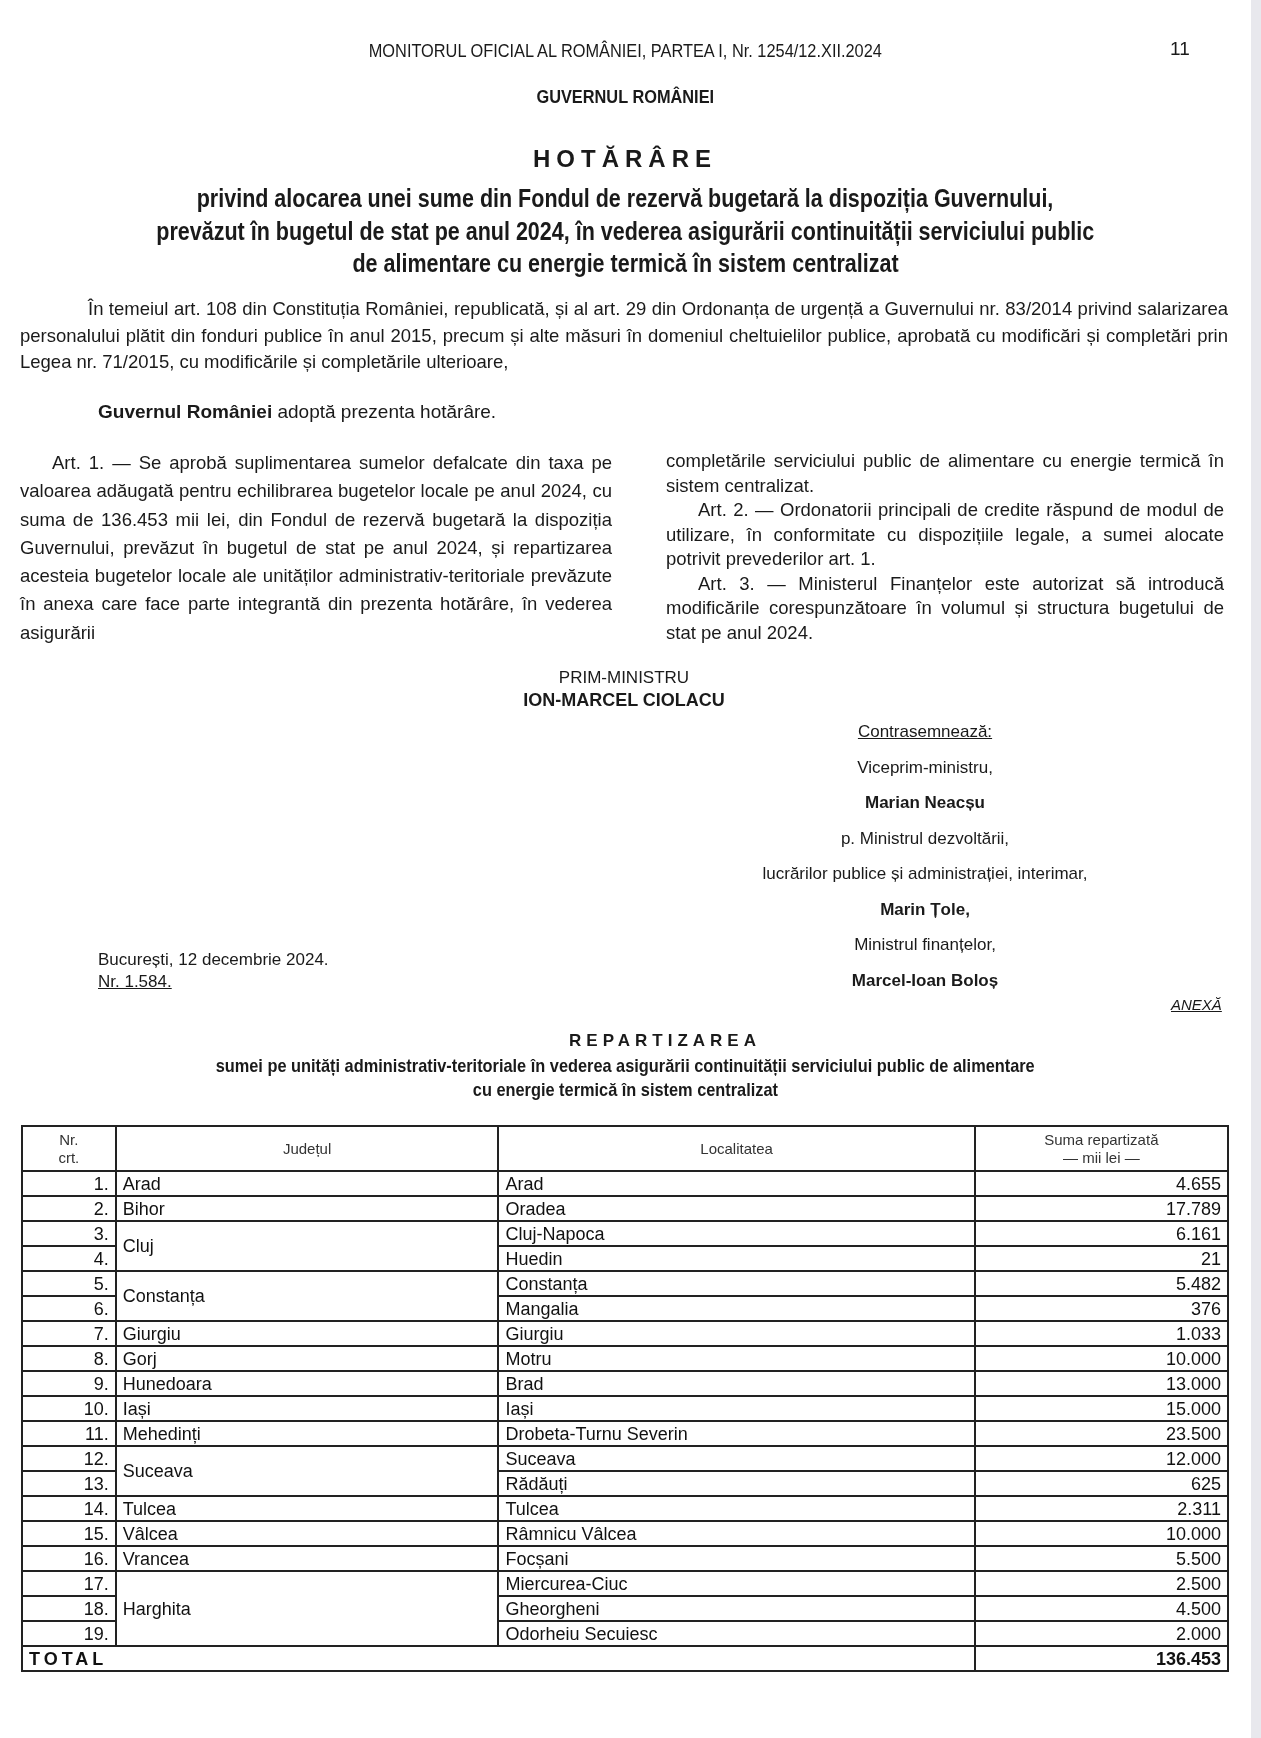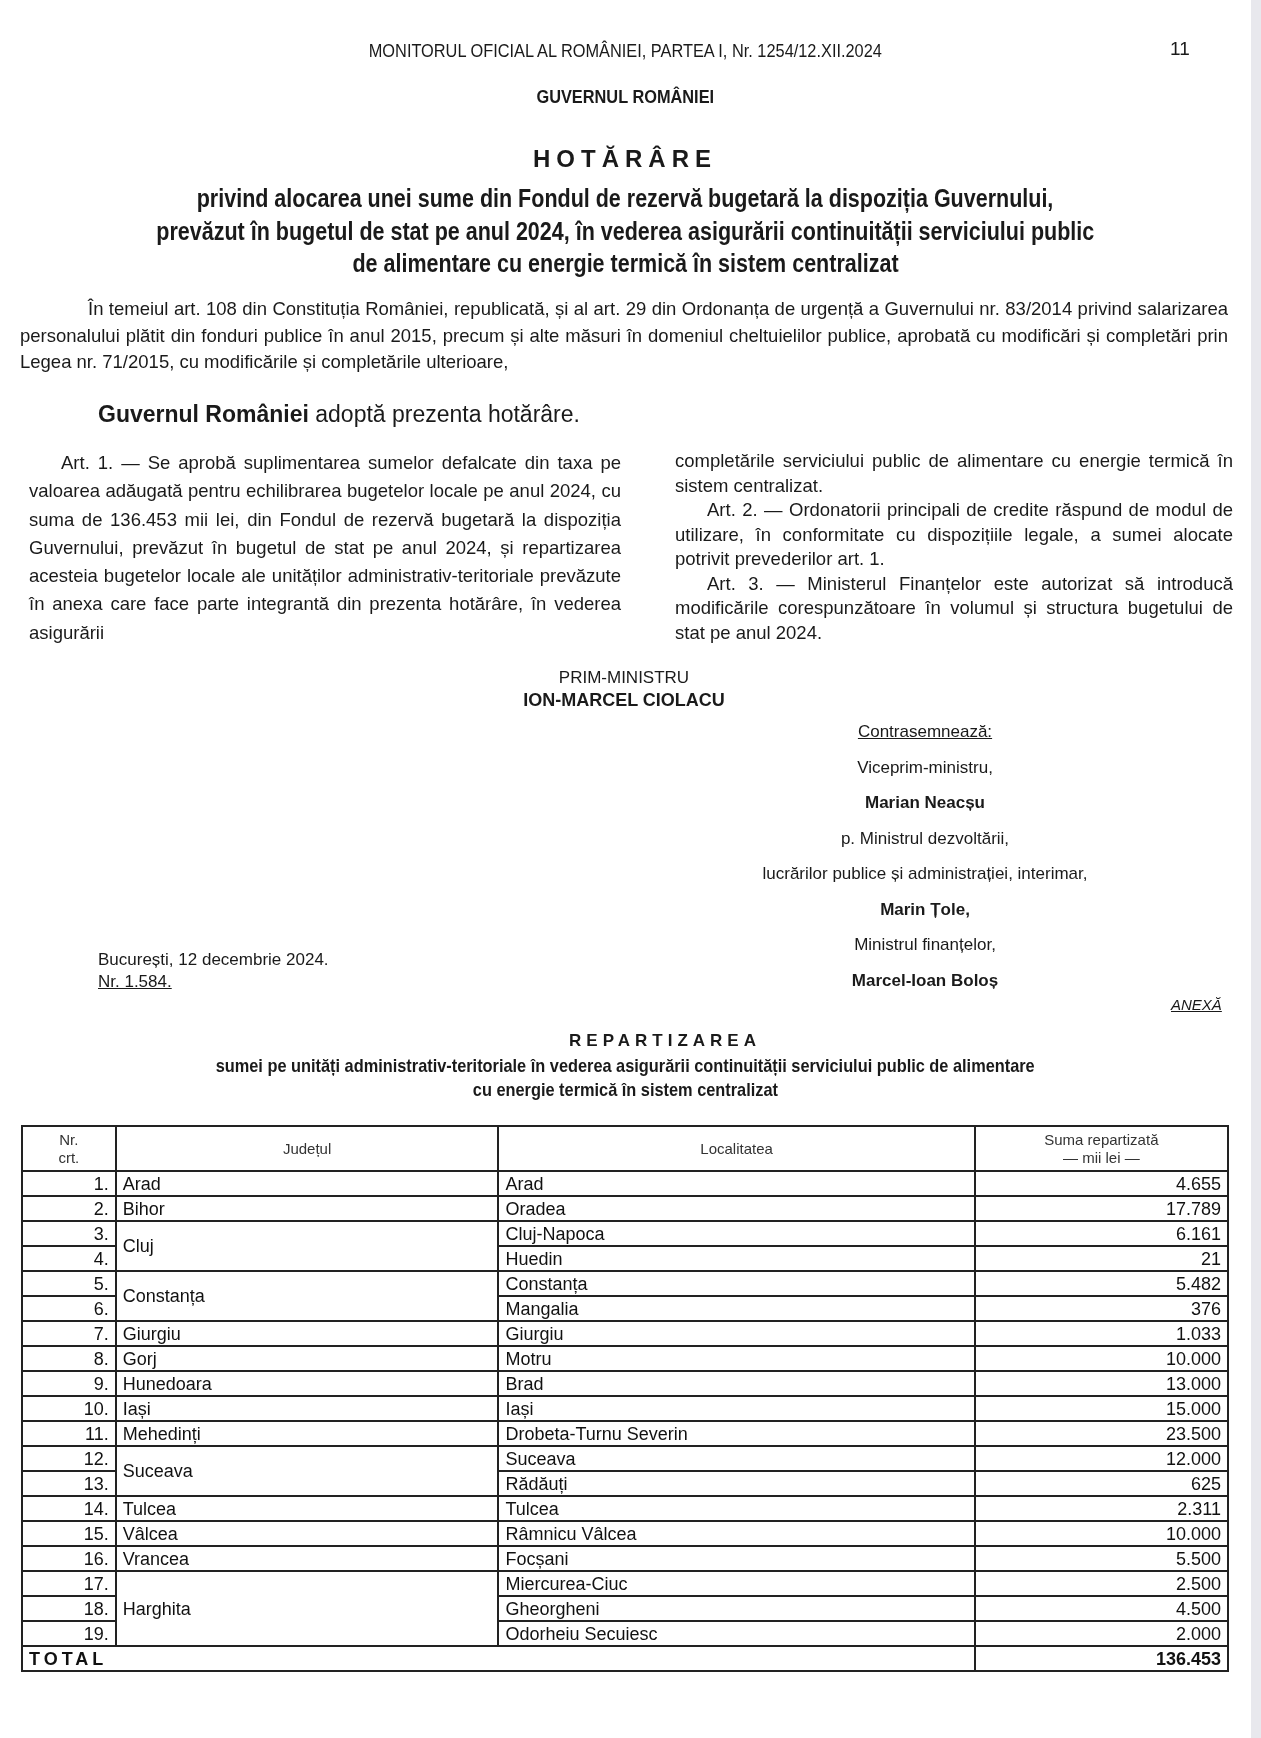--- a/index.html
+++ b/index.html
@@ -13,22 +13,22 @@
   .center { left:0; width:1250px; text-align:center; }
   .narrow { display:inline-block; transform:scaleX(0.86); transform-origin:center; }
   .hdr { top:40px; font-size:19px; }
   .pagenum { top:38px; left:1170px; font-size:19px; }
   .gov { top:86px; font-size:19px; font-weight:bold; }
   .hot { top:145px; font-size:24px; font-weight:bold; letter-spacing:6px; }
   .ttl { font-size:25px; font-weight:bold;text-align:center; }
   .pre { position:absolute; left:20px; width:1208px; font-size:18.5px; line-height:26.5px; text-align:justify; text-align-last:left; }
   .pre p { margin:0; }
   .indent { text-indent:68px; }
-  .adopt { top:401px; left:98px; font-size:23px; }
-  .col { position:absolute; top:449px; font-size:18.5px; text-align:justify;margin-left:9px; }
+  .adopt { top:401px; left:98px; font-size:19px; }
+  .col { position:absolute; top:449px; font-size:18.5px; text-align:justify; }
   .col-left { left:20px; width:592px; line-height:28.3px; }
   .col-right { left:666px; width:558px; line-height:24.5px; }
   .col p { margin:0; }
   .ind2 { text-indent:32px; }
   .sig { font-size:17px; text-align:center; }
   .bold { font-weight:bold; }
   .ul { text-decoration:underline; }
   .anexa { top:996px; left:1171px; font-size:15px; font-style:italic; text-decoration:underline; }
   .rep { top:1031px; font-size:17px; font-weight:bold; letter-spacing:5px;margin-left:40px; }
   .repsub { font-size:19px; font-weight:bold; }

